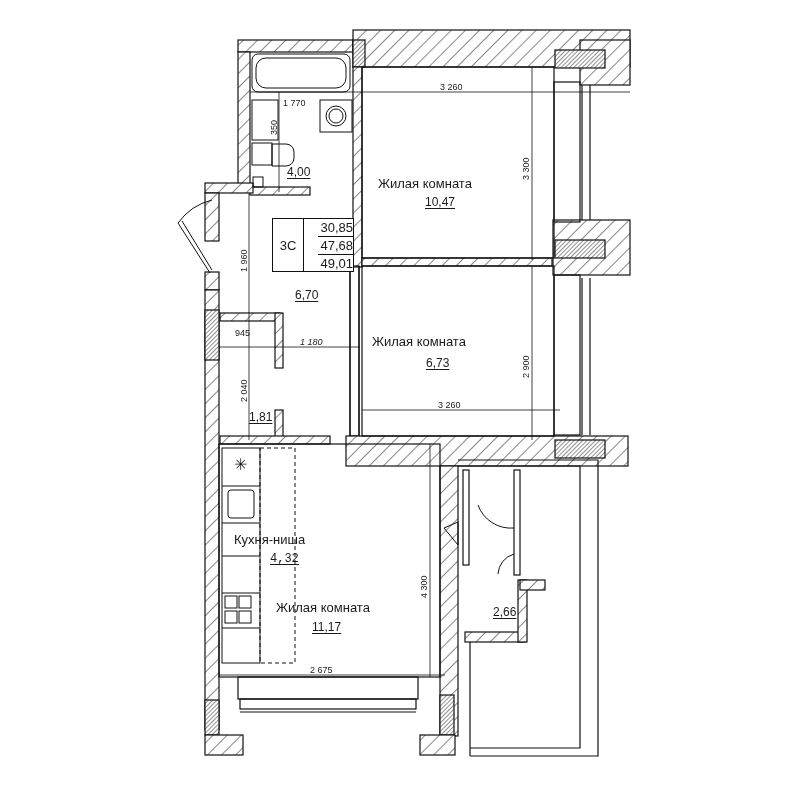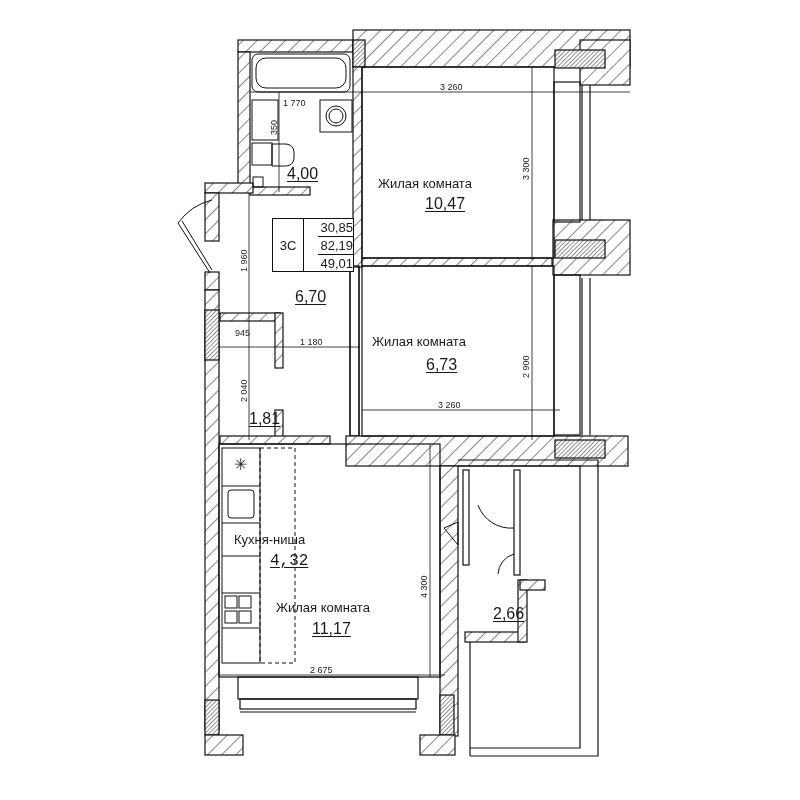--- a/index.html
+++ b/index.html
@@ -1,20 +1,20 @@
 <!DOCTYPE html>
 <html><head>
 <meta charset="utf-8">
 <style>
   html, body { margin:0; padding:0; background:#ffffff; }
   body { width:800px; height:800px; position:relative; overflow:hidden; font-family:"Liberation Sans", sans-serif; color:#1a1a1a; }
   svg { position:absolute; left:0; top:0; }
   .lbl { position:absolute; font-family:"Liberation Sans", sans-serif; white-space:nowrap; }
   .room-name { font-size:13px; }
-  .room-area { font-size:16px; text-decoration:underline; text-underline-offset:2px; }
+  .room-area { font-size:12px; text-decoration:underline; text-underline-offset:2px; }
   .dim { font-size:9px; color:#222; }
   .dim-v { transform:rotate(-90deg); transform-origin:left top; }
   .summary { position:absolute; left:272px; top:218px; width:80px; height:52px; border:1px solid #111; display:flex; background:#fff; }
   .summary .code { width:30px; border-right:1px solid #111; display:flex; align-items:center; justify-content:center; font-size:13px; }
   .summary .vals { flex:1; display:flex; flex-direction:column;align-items:flex-end; }
   .summary .vals div { flex:1; border-bottom:1px solid #111; font-size:13px; padding-left:2px; line-height:17px; }
   .summary .vals div:last-child { border-bottom:none; }
 </style>
 </head>
 <body>
@@ -159,21 +159,21 @@
     <line x1="279" y1="92" x2="279" y2="192"></line>
     <line x1="249" y1="193" x2="249" y2="440"></line>
     <line x1="430" y1="444" x2="430" y2="677"></line>
   </g>
 </svg>
 
 <div class="summary">
   <div class="code">3С</div>
   <div class="vals">
     <div>30,85</div>
-    <div>82,19</div>
+    <div>47,68</div>
     <div>49,01</div>
   </div>
 </div>
 
 <div class="lbl room-area" style="left:287px;top:165px;">4,00</div>
 <div class="lbl room-area" style="left:275px;top:288px;margin-left:20px;">6,70</div>
 <div class="lbl room-area" style="left:249px;top:410px;">1,81</div>
 
 <div class="lbl room-name" style="left:378px;top:176px;">Жилая комната</div>
 <div class="lbl room-area" style="left:425px;top:195px;">10,47</div>
@@ -188,20 +188,20 @@
 <div class="lbl room-area" style="left:312px;top:620px;">11,17</div>
 
 <div class="lbl room-area" style="left:493px;top:605px;">2,66</div>
 
 <div class="lbl dim" style="left:283px;top:98px;">1 770</div>
 <div class="lbl dim dim-v" style="left:269px;top:135px;">350</div>
 <div class="lbl dim" style="left:440px;top:82px;">3 260</div>
 <div class="lbl dim dim-v" style="left:521px;top:180px;">3 300</div>
 <div class="lbl dim dim-v" style="left:239px;top:272px;">1 960</div>
 <div class="lbl dim" style="left:235px;top:328px;">945</div>
-<div class="lbl dim" style="left:300px;top:337px;">1 180</div>
+<div class="lbl dim" style="left:300px;top:337px;font-style:italic;">1 180</div>
 <div class="lbl dim dim-v" style="left:239px;top:402px;">2 040</div>
 <div class="lbl dim" style="left:438px;top:400px;">3 260</div>
 <div class="lbl dim dim-v" style="left:521px;top:378px;">2 900</div>
 <div class="lbl dim" style="left:310px;top:665px;">2 675</div>
 <div class="lbl dim dim-v" style="left:419px;top:598px;">4 300</div>
 
 <div class="lbl" style="left:234px;top:455px;font-size:16px;">✳</div>
 
 </body></html>

